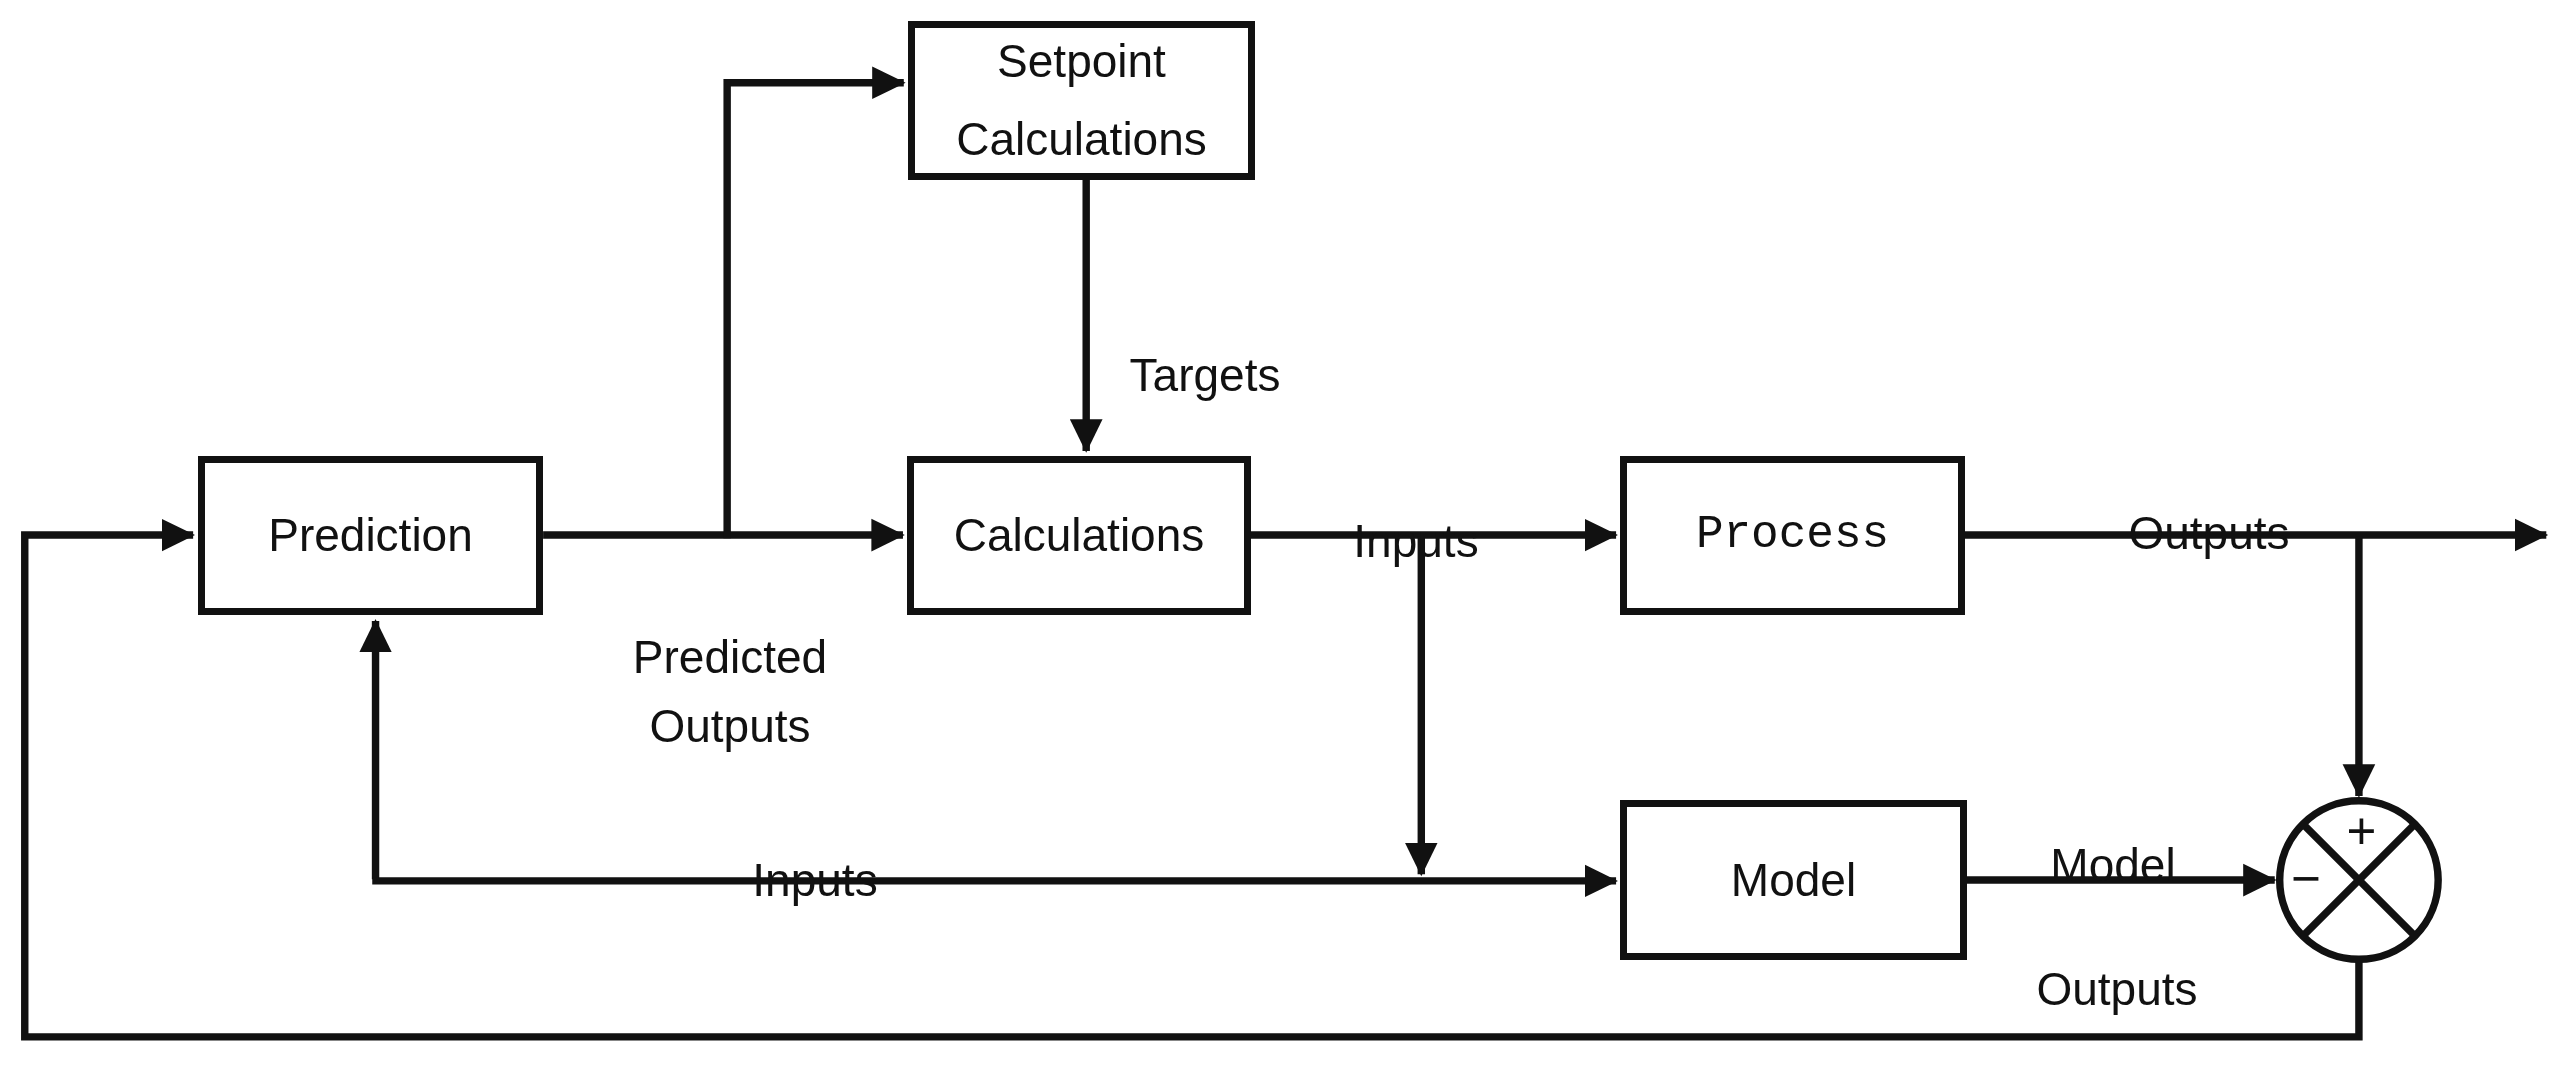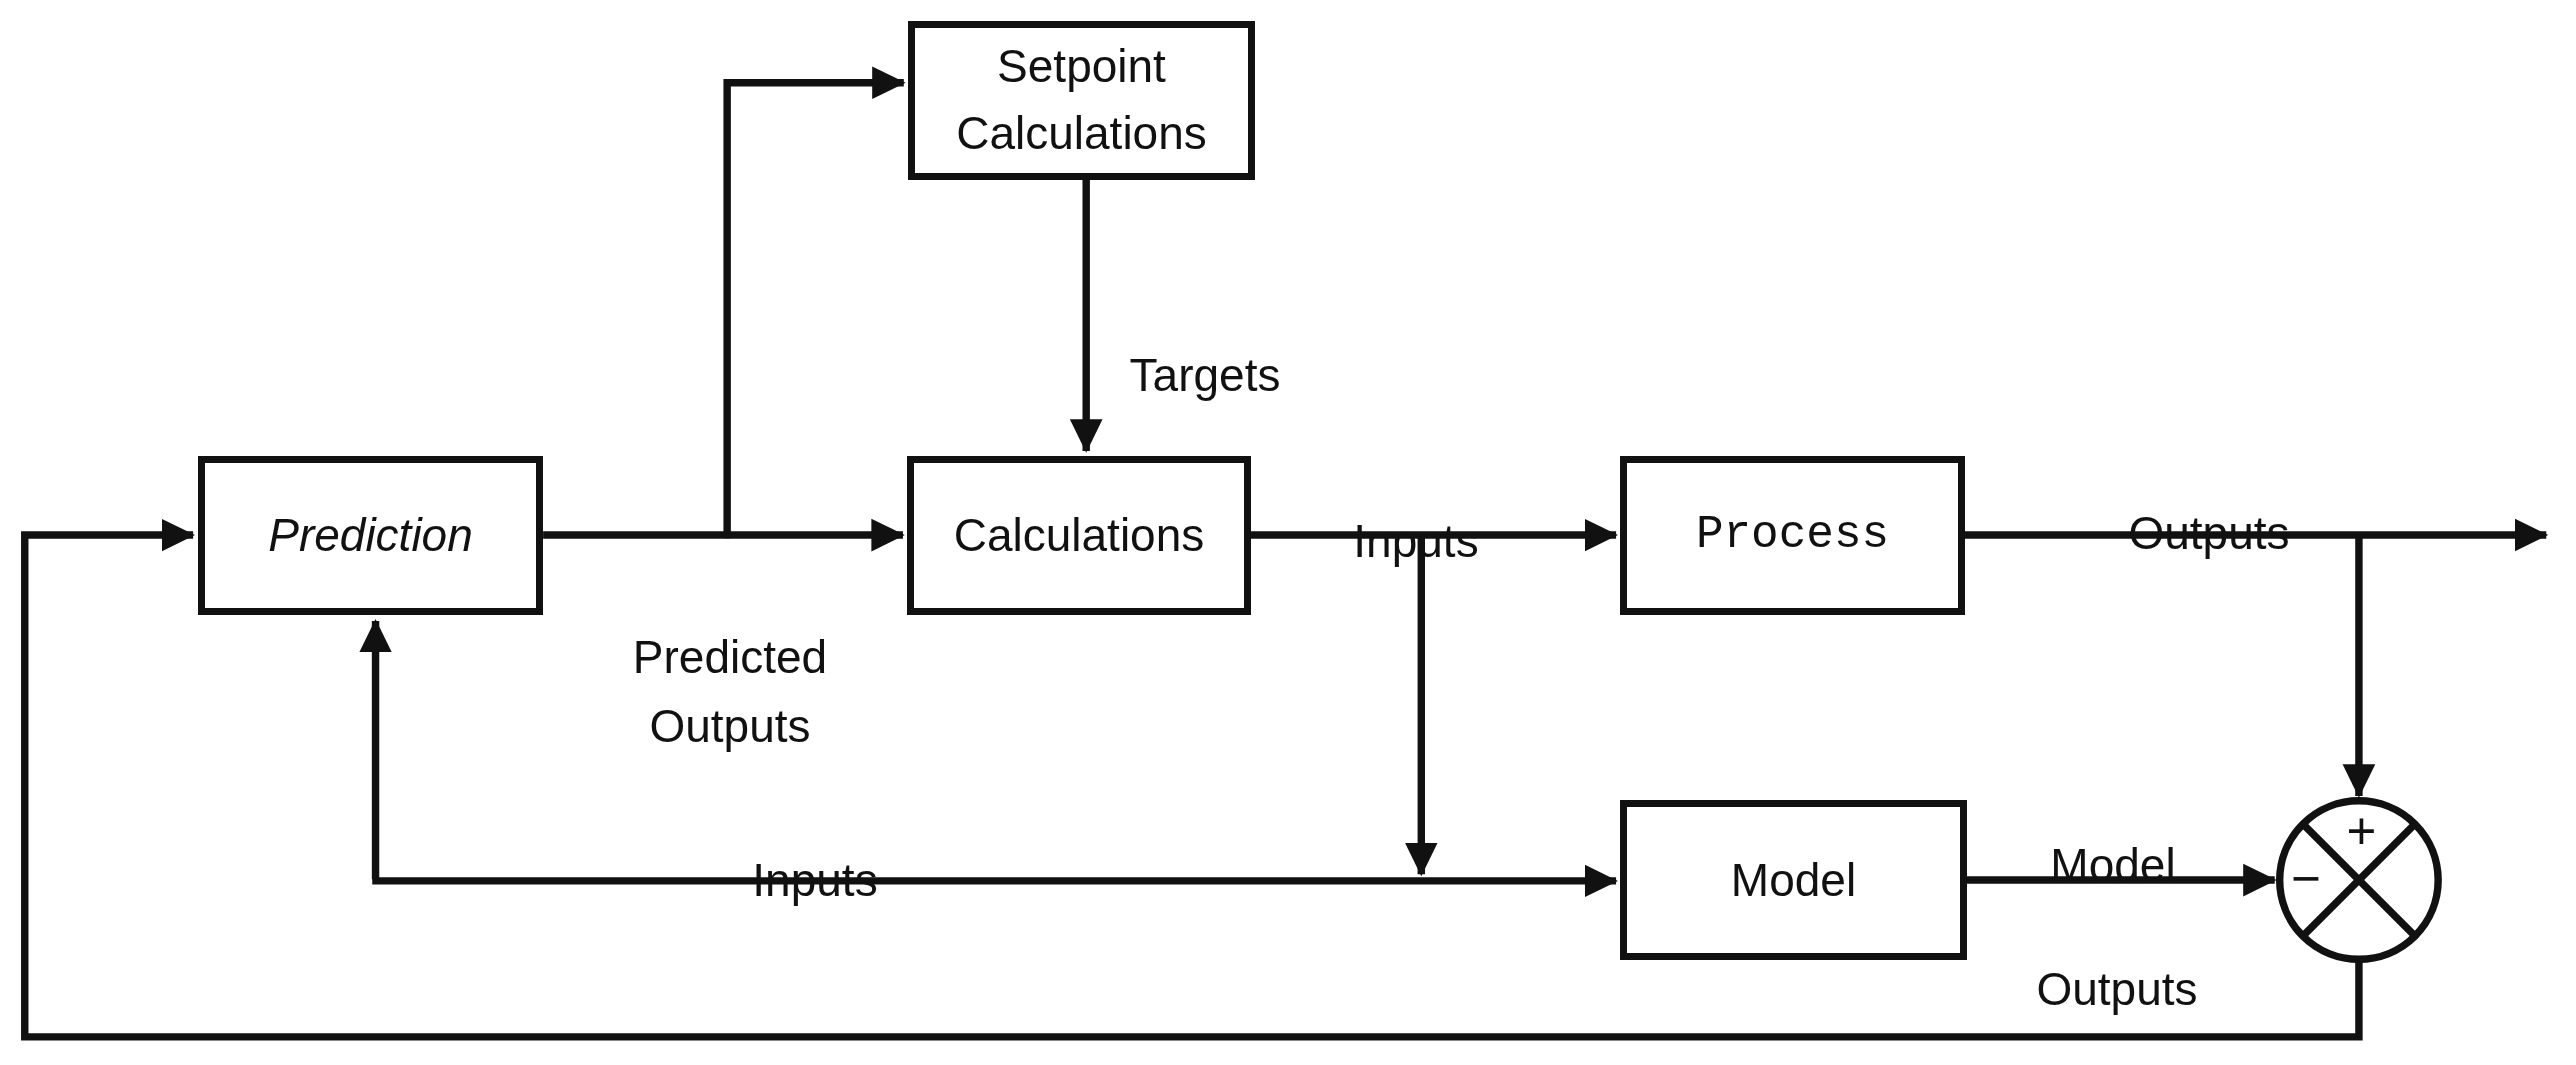--- a/index.html
+++ b/index.html
@@ -41,22 +41,22 @@
     position: absolute;
     transform: translate(-50%, -50%);
     white-space: nowrap;
     text-align: center;
     font-size: 46px;
     line-height: 69px;
     color: var(--ink, #111111);
     z-index: 3;
     margin-top: 48px;
   }
-  .block-prediction { left: 198px;  top: 456px; width: 345px; height: 159px; font-style: italic; }
-  .block-setpoint   { left: 908px; top: 20.6px;  width: 347px; height: 159px; }
+  .block-prediction { left: 198px;  top: 456px; width: 345px; height: 159px; }
+  .block-setpoint   { left: 908px; top: 20.6px;  width: 347px; height: 159px; justify-content: space-between; }
   .block-controller { left: 907px; top: 456px; width: 344px; height: 159px; }
   .block-process    { left: 1620px; top: 456px; width: 345px; height: 159px; font-family: Liberation Mono, monospace; }
   .block-model      { left: 1620px; top: 800px; width: 347px; height: 160px; }
 
   .label-targets        { left: 1205px; top: 327px;  }
   .label-inputs-upper   { left: 1416px; top: 493px;  }
   .label-outputs-top    { left: 2209px; top: 485px;  }
   .label-predicted      { left: 730px;  top: 644px;  }
   .label-inputs-lower   { left: 815px;  top: 832px; }
   .label-model-out-1    { left: 2113px; top: 817px;  }

